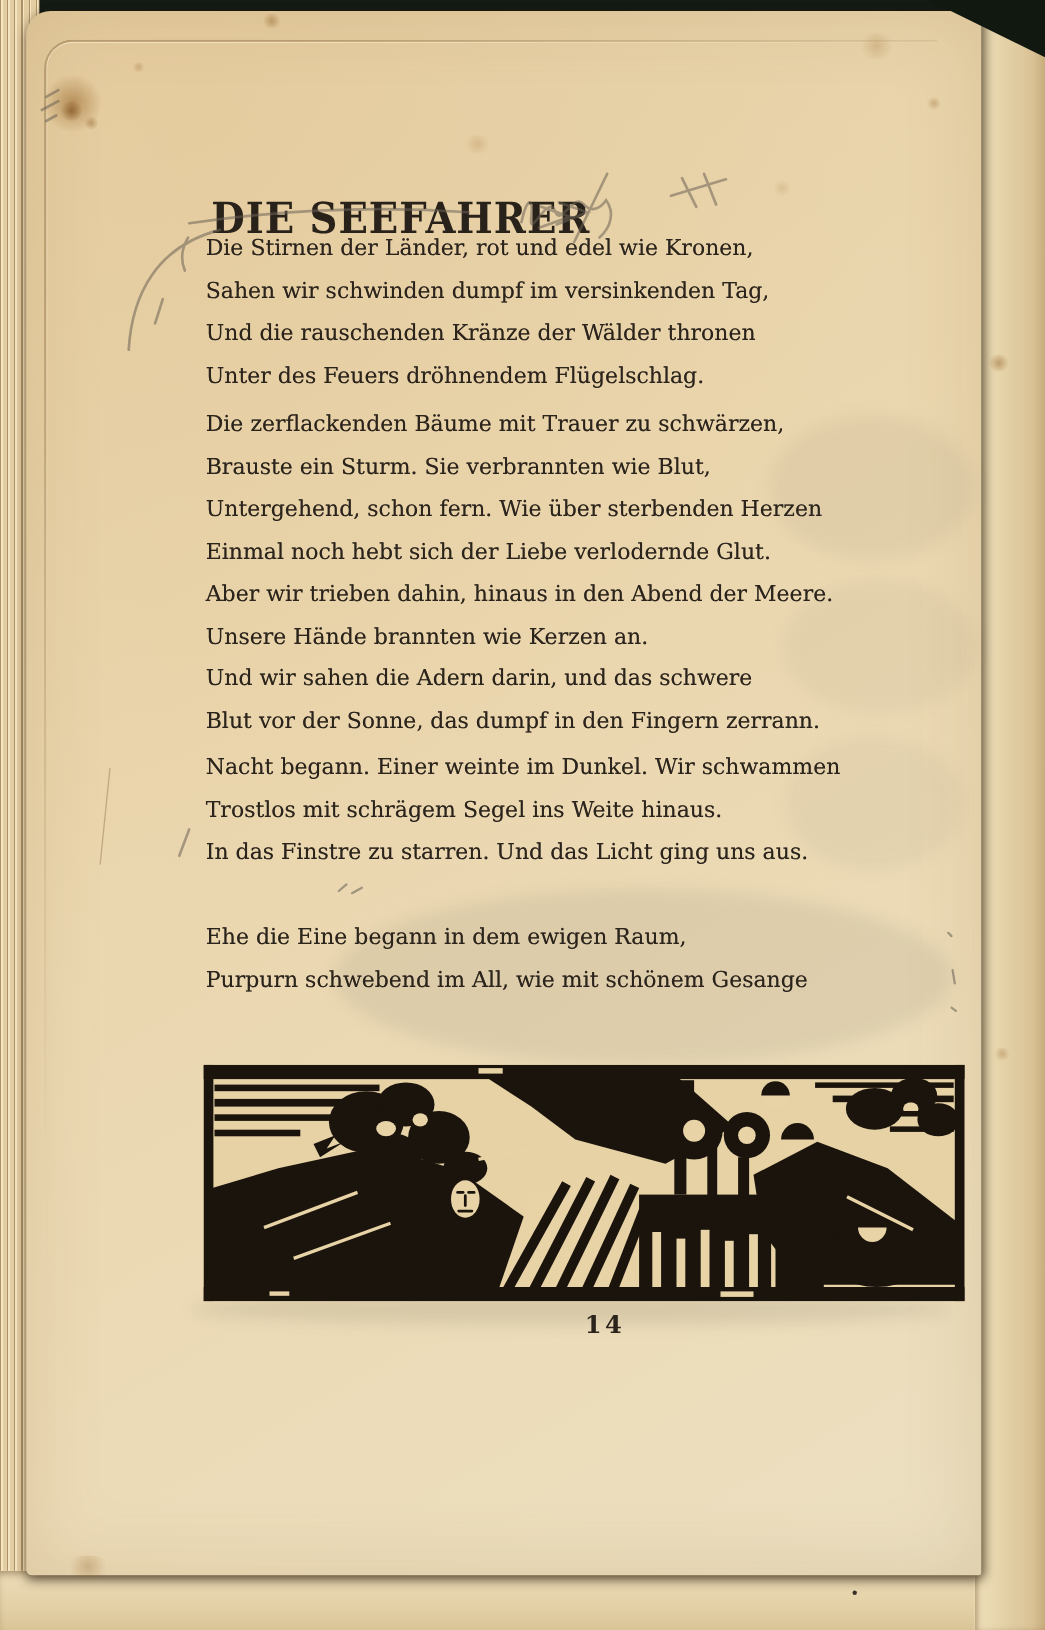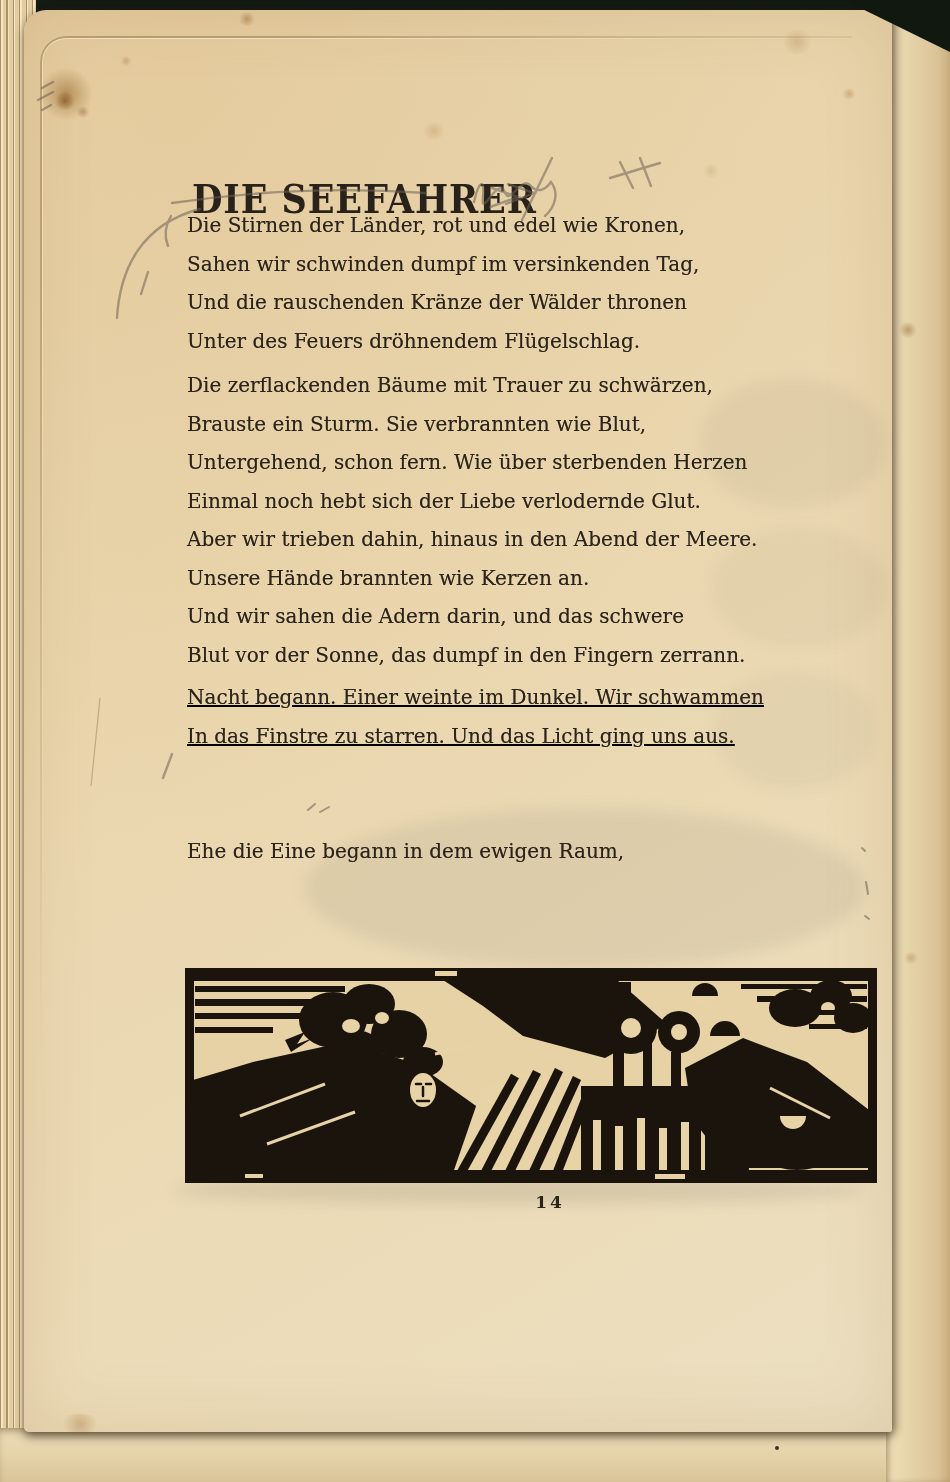--- a/index.html
+++ b/index.html
@@ -43,21 +43,21 @@
     border-top-left-radius:24px;
     -webkit-mask-image:linear-gradient(135deg,#000 0 10%,rgba(0,0,0,0) 48%);
             mask-image:linear-gradient(135deg,#000 0 10%,rgba(0,0,0,0) 48%);}
 
   
   .title{left:168px;top:140px;font-size:39px;font-weight:bold;letter-spacing:1px;
     color:#29221a;transform:scaleX(.9);transform-origin:left top;white-space:nowrap;}
   .stanza{left:163px;width:720px;}
   .stanza p{position:static;margin:0;font-size:20px;line-height:38.5px;
     color:#2b241c;white-space:nowrap;text-shadow:0 0 .6px rgba(43,36,28,.55);}
-  .pagenum{left:486px;top:1182px;width:80px;text-align:center;font-size:17px;
+  .pagenum{left:486px;top:1182px;width:80px;text-align:center;font-size:22px;
     letter-spacing:3px;color:#2b241c;font-weight:bold;}
 
   
   .fox{border-radius:50%;}
   .wash{border-radius:50%;filter:blur(7px);}
   .woodcut{left:161px;top:958px;width:692px;height:215px;}
   .pencil{left:0;top:0;width:868px;height:1422px;pointer-events:none;}
 </style>
 </head>
 <body>
@@ -107,26 +107,28 @@
       <p>Unsere Hände brannten wie Kerzen an.</p>
       <p>Und wir sahen die Adern darin, und das schwere</p>
       <p>Blut vor der Sonne, das dumpf in den Fingern zerrann.</p>
     </div>
     <div class="stanza" style="top:356px;">
       <p>Die zerflackenden Bäume mit Trauer zu schwärzen,</p>
       <p>Brauste ein Sturm. Sie verbrannten wie Blut,</p>
       <p>Untergehend, schon fern. Wie über sterbenden Herzen</p>
       <p>Einmal noch hebt sich der Liebe verlodernde Glut.</p>
     </div>
-    <div class="stanza" style="top:668px;text-decoration:underline;">
+    <div class="stanza" style="top:668px;">
       <p>Nacht begann. Einer weinte im Dunkel. Wir schwammen</p>
+      <p>Trostlos mit schrägem Segel ins Weite hinaus.</p>
       <p>In das Finstre zu starren. Und das Licht ging uns aus.</p>
     </div>
     <div class="stanza" style="top:822px;">
       <p>Ehe die Eine begann in dem ewigen Raum,</p>
+      <p>Purpurn schwebend im All, wie mit schönem Gesange</p>
     </div>
 
     <svg class="woodcut" viewBox="0 0 692 215" preserveAspectRatio="none">
       <rect width="692" height="215" fill="#e7d2a6"></rect>
 
       <polygon fill="#1b140d" points="8,205 8,112 68,94 160,74 232,96 308,150 348,205"></polygon>
 
       <polygon fill="#1b140d" points="258,12 432,12 482,56 420,90 338,68 298,38"></polygon>
 
       <polygon fill="#e8d3a7" points="268,205 298,118 360,100 396,205"></polygon>

